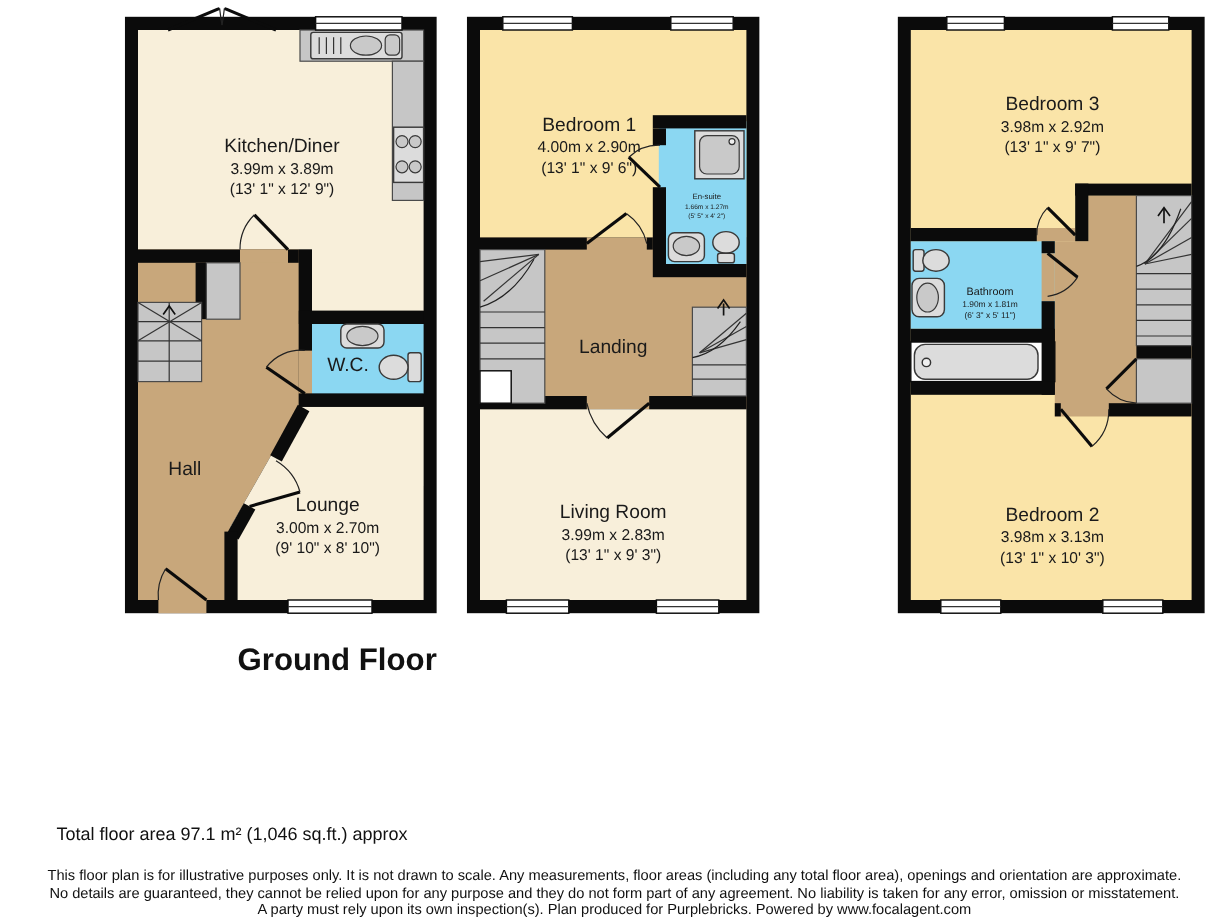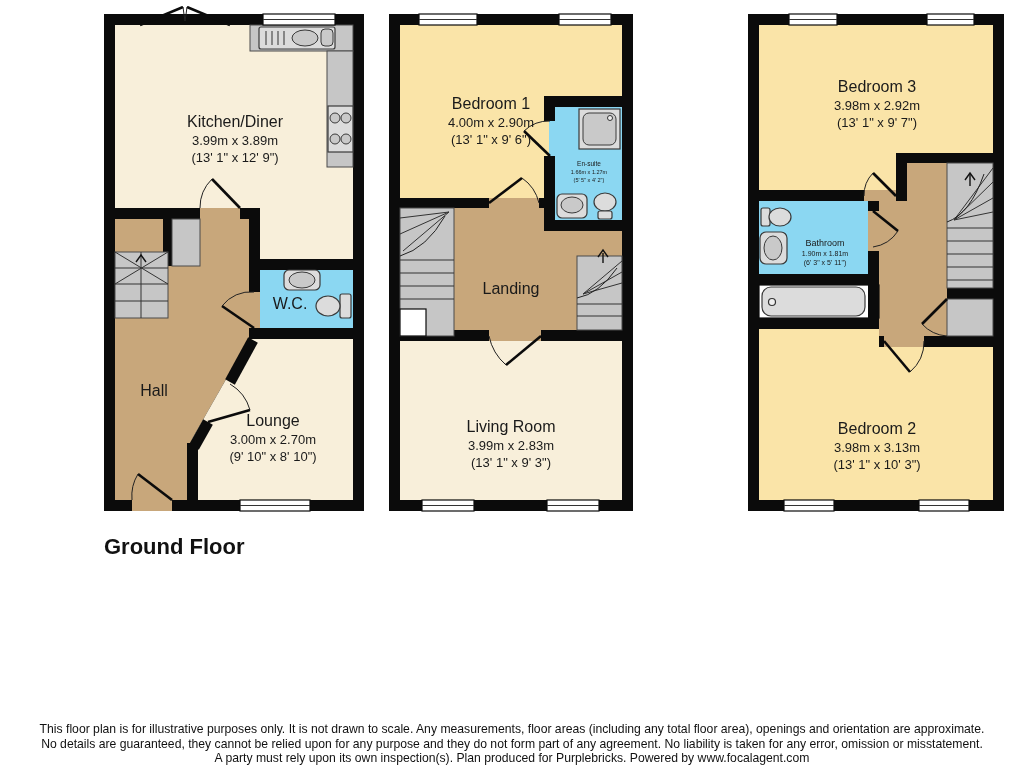--- a/index.html
+++ b/index.html
@@ -1,19 +1,19 @@
 <!DOCTYPE html>
 <html><head>
 <meta charset="utf-8">
 <style>
   html,body{margin:0;padding:0;background:#ffffff;width:1024px;height:768px;overflow:hidden;
     font-family:"Liberation Sans", sans-serif;}
   .canvas{position:relative;width:1024px;height:768px;background:#fff;}
   .plan{position:absolute;top:6px;margin:0;}
-  .plan figcaption{margin-top:12px;text-align:left;font-size:22px;font-weight:bold;color:#111;}
+  .plan figcaption{margin-top:12px;text-align:right;font-size:26px;font-weight:bold;color:#111;}
   #plan-ground{left:59px;padding-left:45px;}
   #plan-first{left:389px;}
   #plan-second{left:704px;margin-left:44px;}
   svg{display:block;}
   .wall{fill:#0b0b0b;}
   .cream{fill:#F8EFDA;}
   .yellow{fill:#FAE4A8;}
   .tan{fill:#C8A77B;}
   .blue{fill:#8BD7F2;}
   .gray{fill:#C6C6C6;stroke:#4a4a4a;stroke-width:1;}
@@ -343,14 +343,15 @@
       <text class="t13" x="129" y="121">(13' 1" x 9' 7")</text>
       <text class="t9" x="77" y="240">Bathroom</text>
       <text class="t7" x="77" y="250">1.90m x 1.81m</text>
       <text class="t7" x="77" y="259">(6' 3" x 5' 11")</text>
       <text class="t16" x="129" y="428">Bedroom 2</text>
       <text class="t13" x="129" y="446">3.98m x 3.13m</text>
       <text class="t13" x="129" y="463">(13' 1" x 10' 3")</text>
     </svg>
   </figure>
 
+  <div class="footer-area">Total floor area 97.1 m² (1,046 sq.ft.) approx</div>
   <div class="footer-disclaimer">This floor plan is for illustrative purposes only. It is not drawn to scale. Any measurements, floor areas (including any total floor area), openings and orientation are approximate. No details are guaranteed, they cannot be relied upon for any purpose and they do not form part of any agreement. No liability is taken for any error, omission or misstatement. A party must rely upon its own inspection(s). Plan produced for Purplebricks. Powered by www.focalagent.com</div>
 </div>
 
 </body></html>

